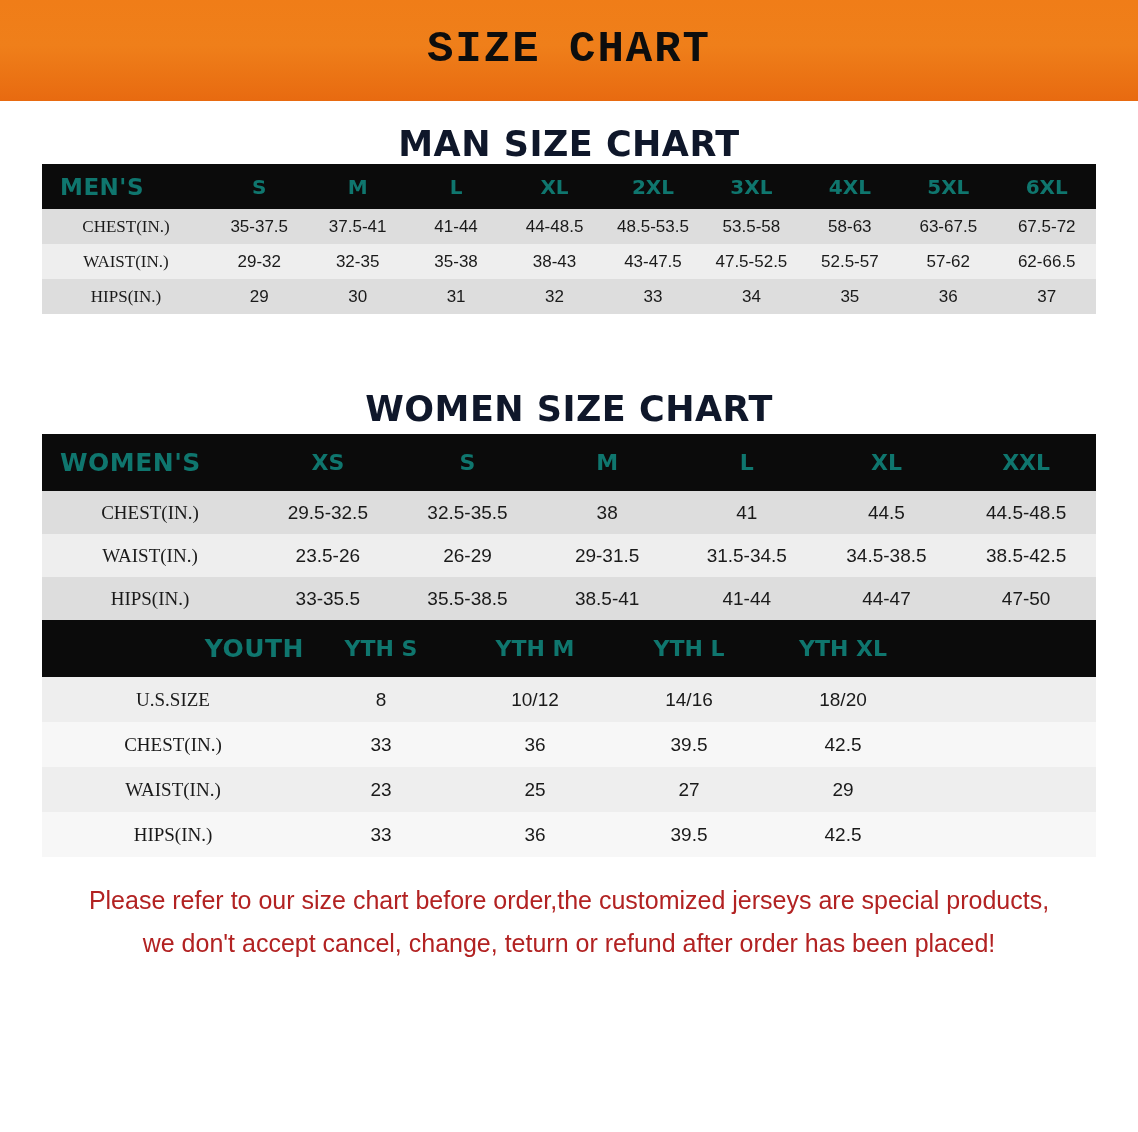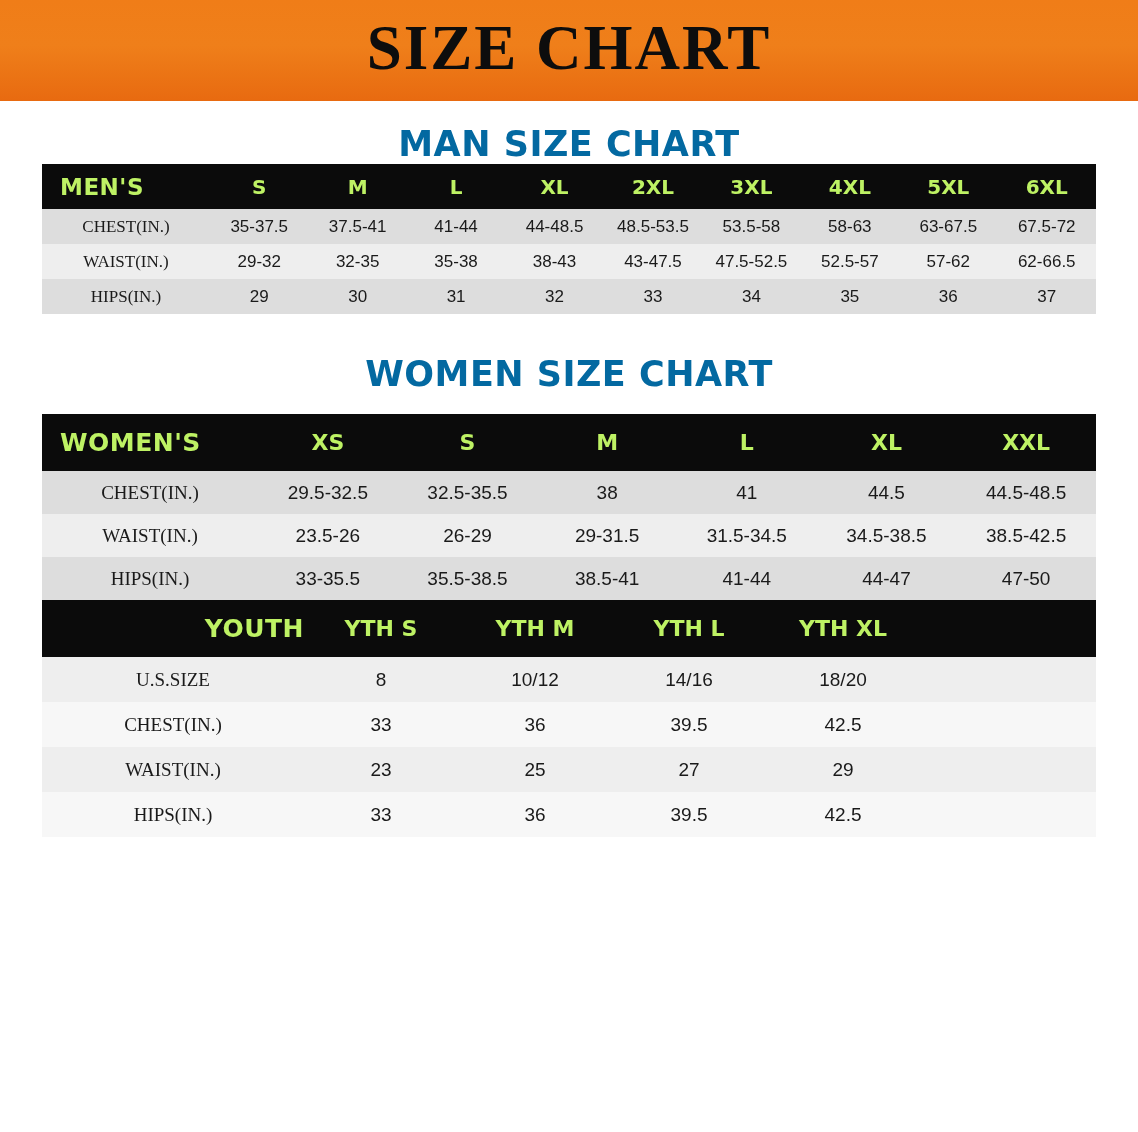--- a/index.html
+++ b/index.html
@@ -22,55 +22,55 @@
 
   
   .banner {
     height: 101px;
     background: linear-gradient(180deg, #f07d18 0%, #ef7f1a 45%, #e86a10 100%);
     display: flex;
     align-items: center;
     justify-content: center;
   }
   .banner-title {
-    font-family: Liberation Serif, serif;
+    font-family: Liberation Mono, monospace;
     font-weight: 700;
-    font-size: 63px;
+    font-size: 44px;
     letter-spacing: 2px;
     color: #0d0d0d;
     line-height: 1;
     padding-bottom: 4px;
   }
 
   
   .section-heading {
     text-align: center;
     font-family: "DejaVu Sans", sans-serif;
     font-weight: 700;
     font-size: 35px;
-    color: #0369a1;
+    color: #0f172a;
     letter-spacing: 0.5px;
   }
   #man-heading   { margin-top: 23px; }
-  #women-heading { margin-top: 40px; }
+  #women-heading { margin-top: 75px; }
   #youth-heading { margin-top: 58px; }
 
   
   .table-wrap {
     margin: 0 auto;
     width: 1054px;
   }
   table {
     width: 100%;
     border-collapse: collapse;
     table-layout: fixed;
   }
   thead tr {
     background: #0b0b0b;
-    color: #bef264;
+    color: #0f766e;
   }
   thead th {
     font-family: "DejaVu Sans", sans-serif;
     font-weight: 700;
     text-align: center;
     padding: 0;
   }
   tbody td {
     text-align: center;
     color: #1a1a1a;
@@ -115,21 +115,21 @@
     text-align: right;
     padding-left: 18px;
     font-size: 25px;
     letter-spacing: 0.5px;
   }
   #youth-table tbody tr { height: 45px; }
   #youth-table tbody td { font-size: 19px; }
   #youth-table tbody .rowlabel { font-size: 19px; }
   #youth-table tbody tr:nth-child(odd)  { background: #eeeeee; }
   #youth-table tbody tr:nth-child(even) { background: #f7f7f7; }
-  #women-heading + .table-wrap { margin-top: 20px; }
+  #women-heading + .table-wrap { margin-top: 5px; }
   #youth-heading + .table-wrap { margin-top: 20px; }
 
   
   .note {
     margin: 22px auto 0 auto;
     width: 1060px;
     color: #b22222;
     font-family: "Liberation Sans", sans-serif;
     font-size: 25px;
     line-height: 1.72;
@@ -305,14 +305,18 @@
           <td>33</td>
           <td>36</td>
           <td>39.5</td>
           <td>42.5</td>
           <td></td>
         </tr>
       </tbody>
     </table>
   </div>
 
+  <div class="note">
+    <span class="note-line">Please refer to our size chart before order,the customized jerseys are special products,</span>
+    <span class="note-line">we don't accept cancel, change, teturn or refund after order has been placed!</span>
+  </div>
 
 </div>
 
 </body></html>

